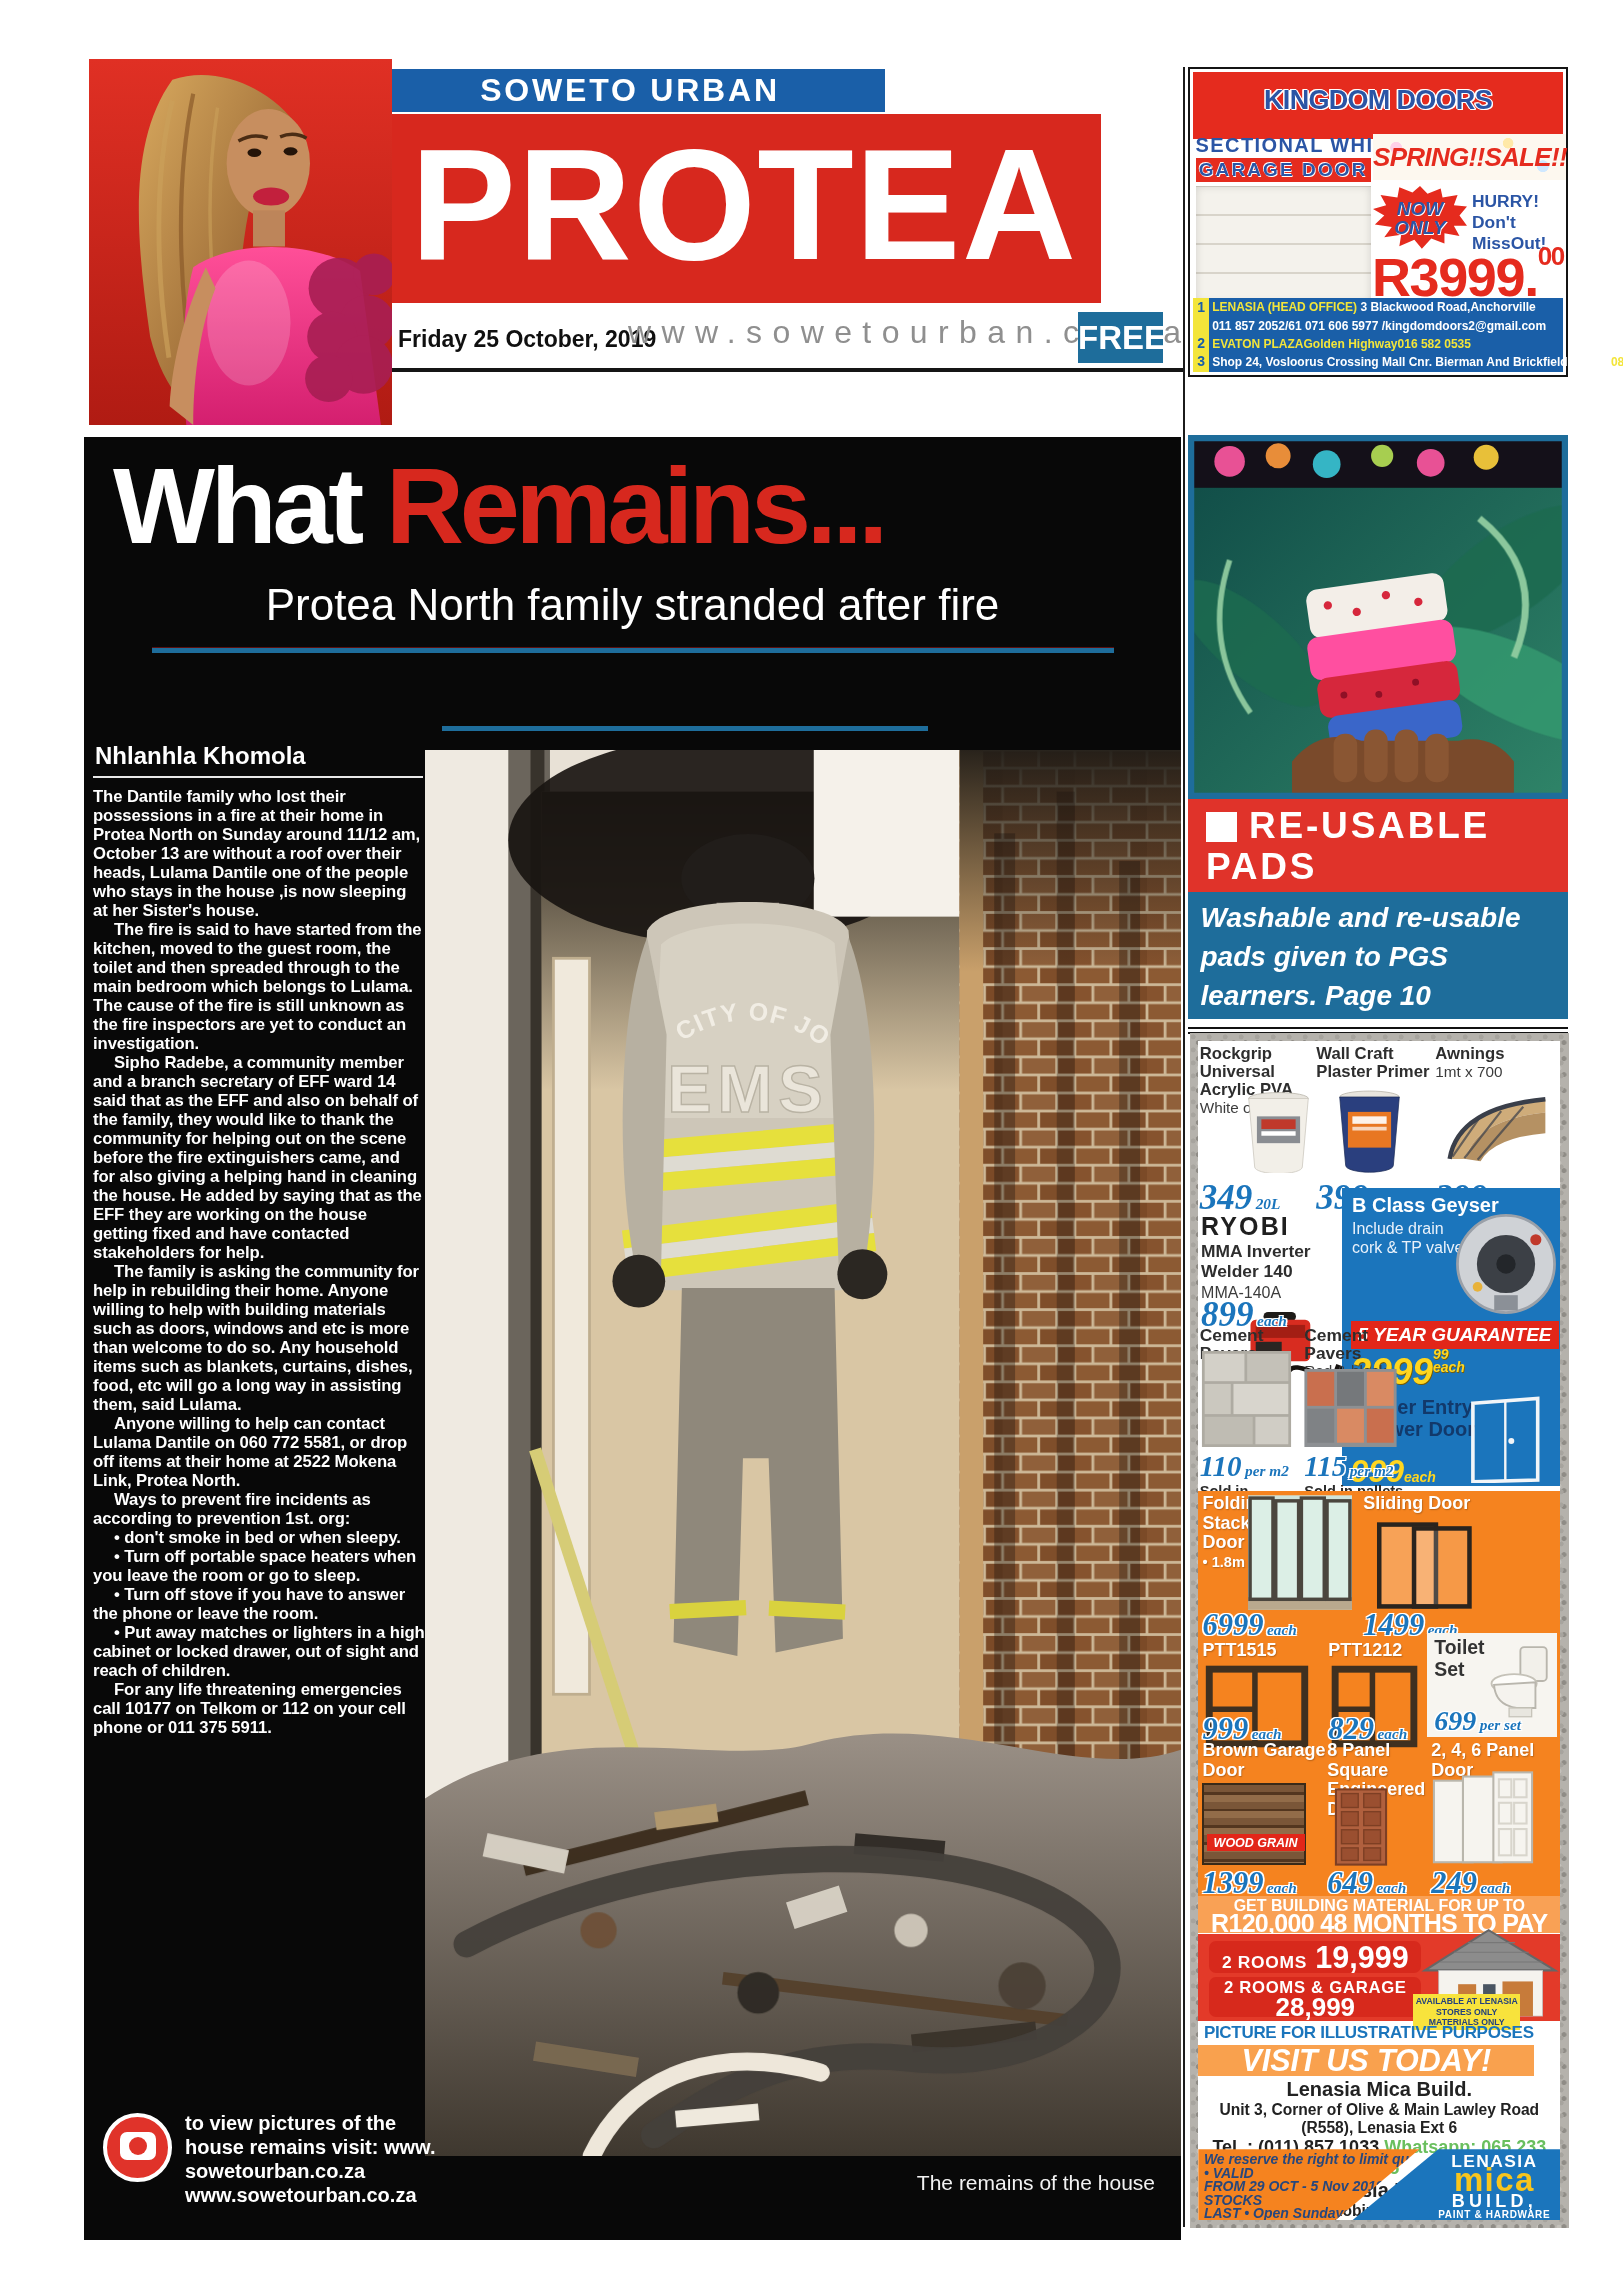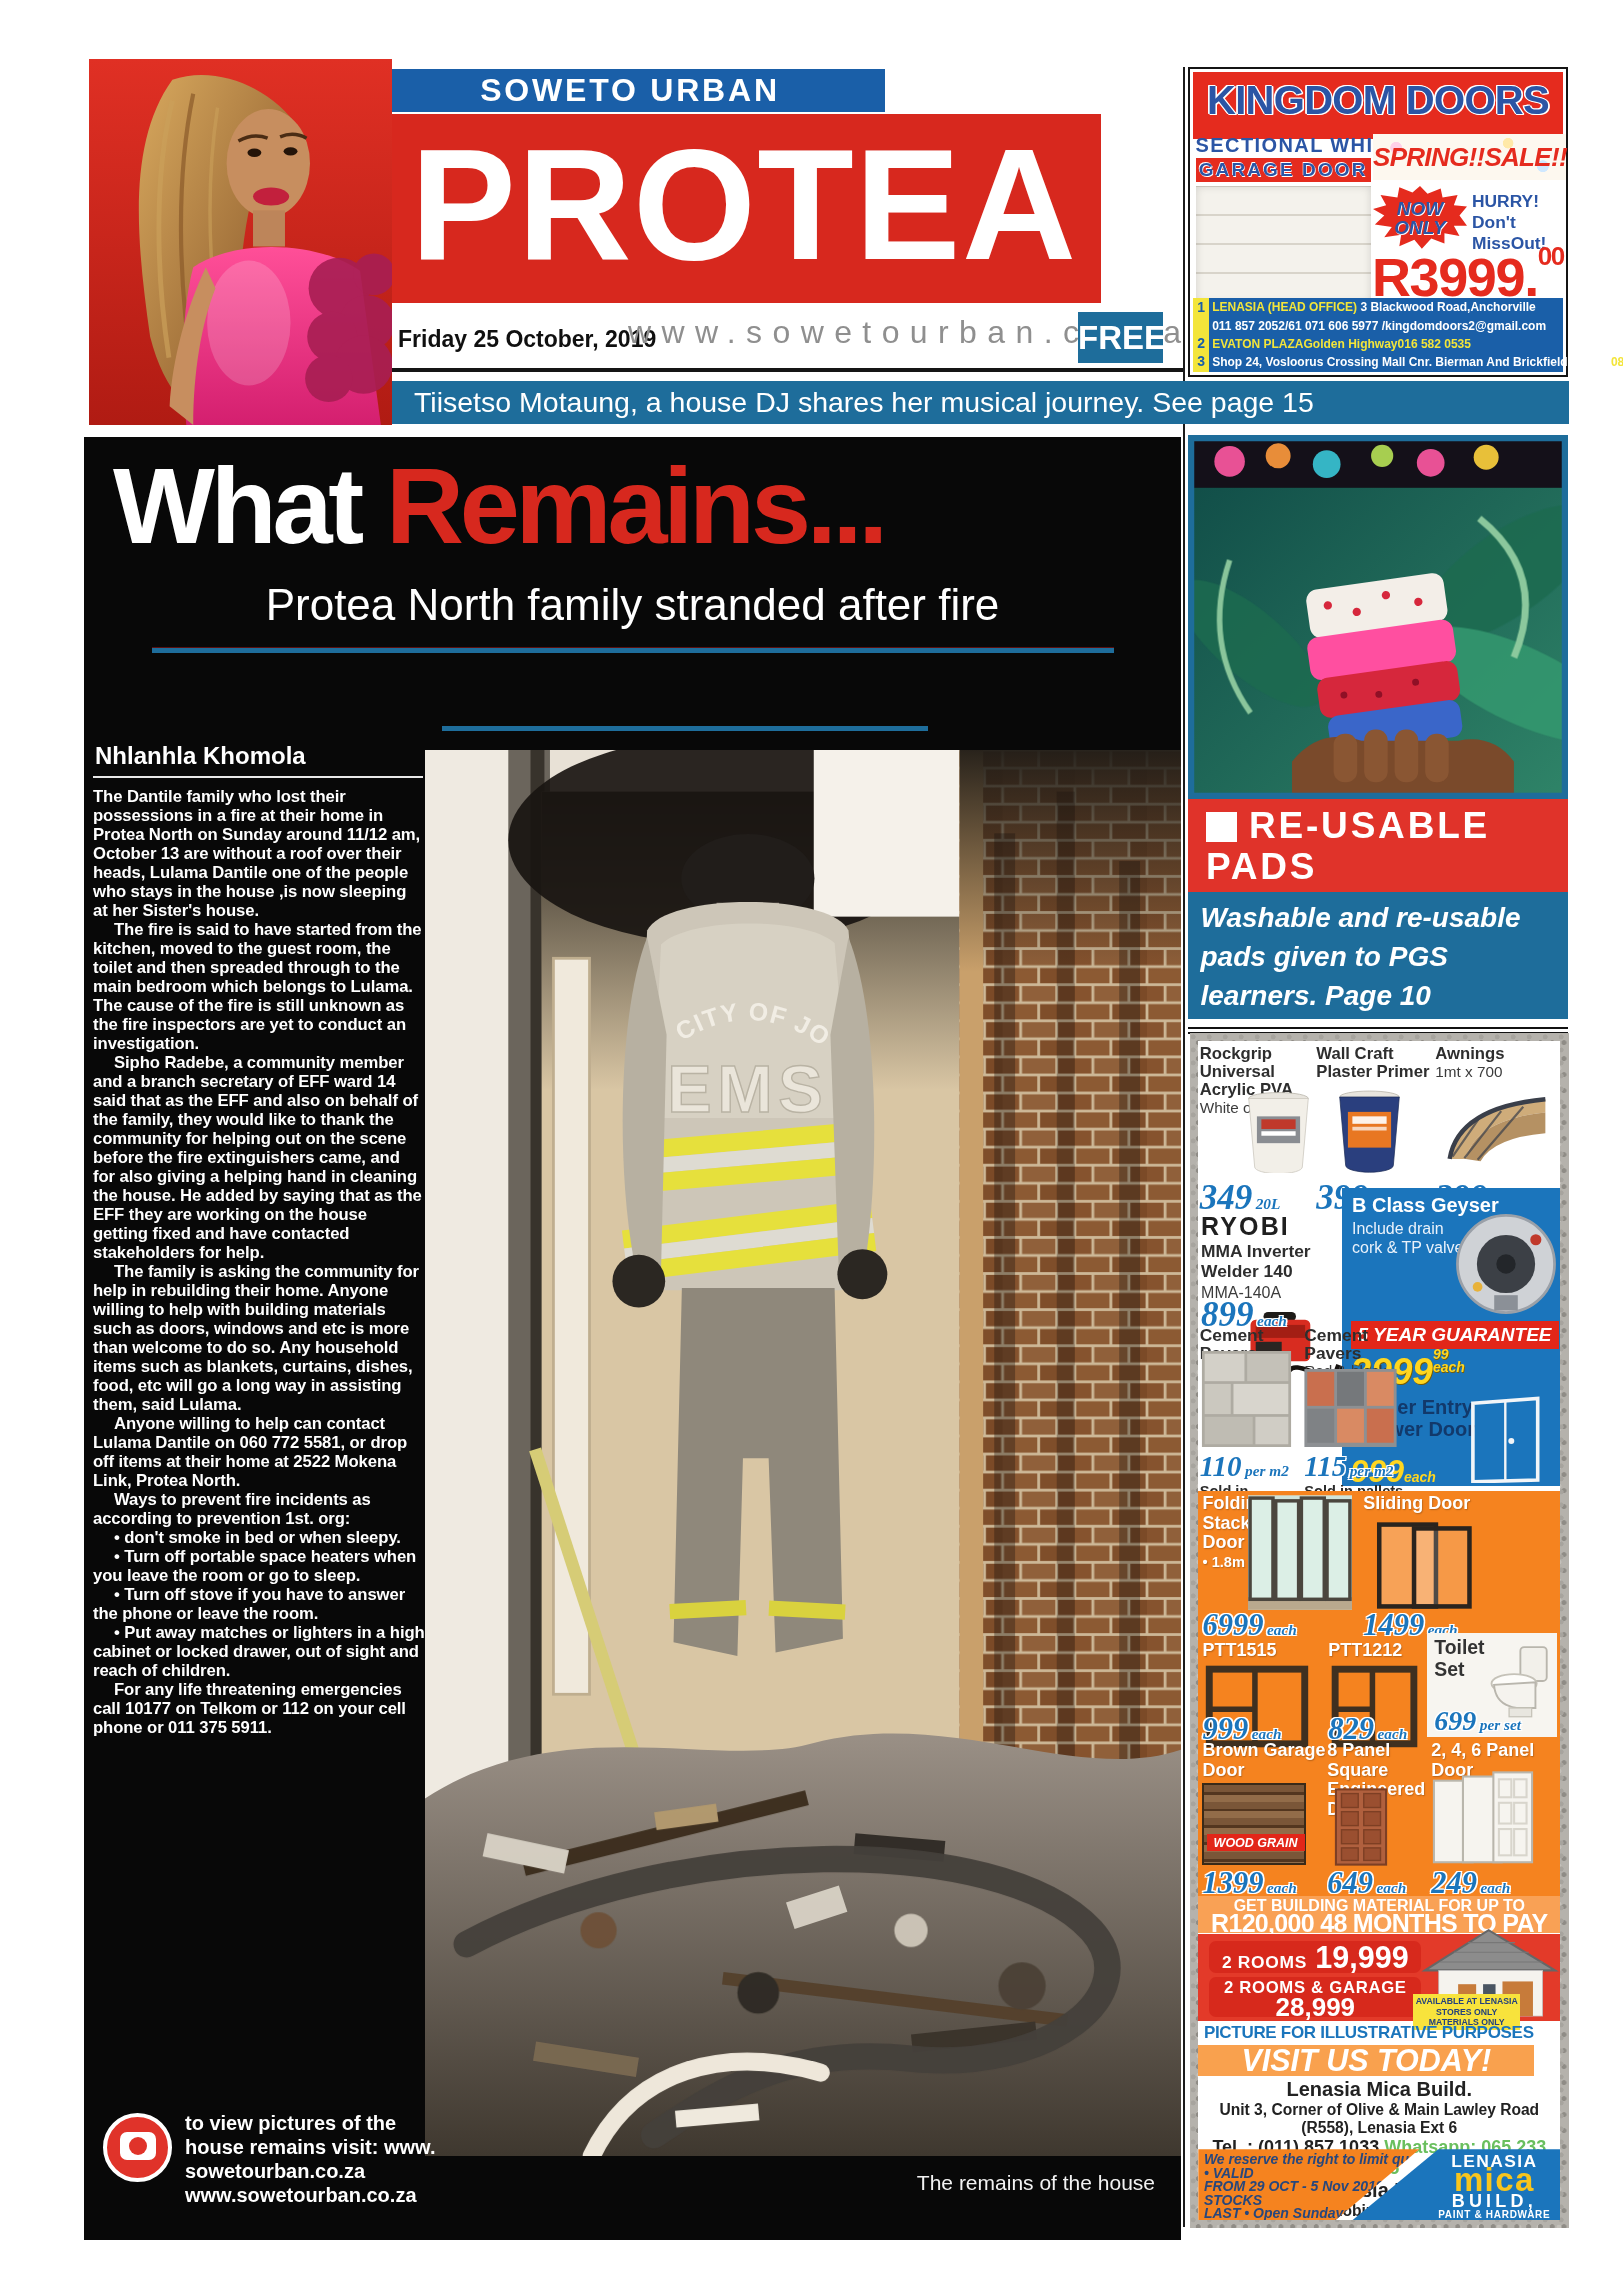--- a/index.html
+++ b/index.html
@@ -17,21 +17,21 @@
   .date-text{left:398px;top:326px;font-size:23px;font-weight:700;color:#101010;}
   .website-text{left:628px;top:314px;font-size:32px;color:#8f8f8f;letter-spacing:10.4px;}
   .free-badge{left:1078px;top:312px;width:85px;height:51px;background:#1e6d9b;color:#fff;
     font-size:33px;font-weight:800;line-height:51px;text-align:center;}
   .header-rule{left:375px;top:368px;width:809px;height:3.5px;background:#151515;}
   .col-rule{left:1183px;top:67px;width:2.1px;height:2160px;background:#1b1b1b;}
 
   
   .kingdom{left:1188px;top:67px;width:380px;height:310px;background:#fff;border:2.1px solid #141414;box-sizing:border-box;z-index:2;}
   .kd-banner{position:absolute;left:2.8px;top:2.8px;right:2.8px;height:67px;background:#e52b1e;
-    color:#2b55a5;font-weight:800;font-size:40px;line-height:57px;text-align:center;letter-spacing:-0.7px;
+    color:#2b55a5;font-weight:800;font-size:27px;line-height:57px;text-align:center;letter-spacing:-0.7px;
     text-shadow:1.4px 0 #fff,-1.4px 0 #fff,0 1.4px #fff,0 -1.4px #fff,1.4px 1.4px #fff,-1.4px -1.4px #fff;}
   .kd-sub1{position:absolute;left:5.6px;top:65px;color:#2b55a5;font-size:20px;font-weight:800;letter-spacing:1.4px;}
   .kd-sub2{position:absolute;left:5.6px;top:89px;width:175px;height:23.6px;background:#e52b1e;color:#2b55a5;
     font-size:19px;font-weight:800;letter-spacing:2.1px;text-align:center;line-height:23.6px;
     text-shadow:0.7px 0.7px 0 #fff,-0.7px -0.7px 0 #fff;}
   .kd-door{position:absolute;left:5.6px;top:117px;width:175px;height:117px;
     background:repeating-linear-gradient(0deg,#d8d4ca 0 2.1px,#f4f2ec 2.1px 29px),
                repeating-linear-gradient(90deg,#d8d4ca 0 2.1px,rgba(0,0,0,0) 2.1px 44px);
     box-shadow:inset 0 0 8.3px rgba(0,0,0,.15);}
   .kd-sale{position:absolute;left:183px;top:65px;width:193px;height:46px;line-height:46px;text-align:center;
@@ -251,21 +251,20 @@
         <div class="kd-row3">
             <span class="kd-yellow">EVATON PLAZA</span>
             <span class="kd-yellow">Golden Highway</span>
             <span class="kd-yellow">016 582 0535</span>
           </div>
         <div><span>Shop 24, Vosloorus Crossing Mall Cnr. Bierman And Brickfield Roads </span><span class="kd-yellow">082 490 9808</span></div>
       </div>
     </div>
   </div>
 
-  <div class="abs teaser">Tiisetso Motaung, a house DJ shares her musical journey. See page 15</div>
 
   <div class="abs main-panel">
     <div class="headline"><span>What </span><span class="red">Remains...</span></div>
     <div class="subhead sub1">Protea North family stranded after fire</div>
     <div class="rule-blue rule1"></div>
     <div class="rule-blue rule2"></div>
     <div class="byline">Nhlanhla Khomola</div>
     <div class="byline-rule"></div>
 
     <div class="article">

